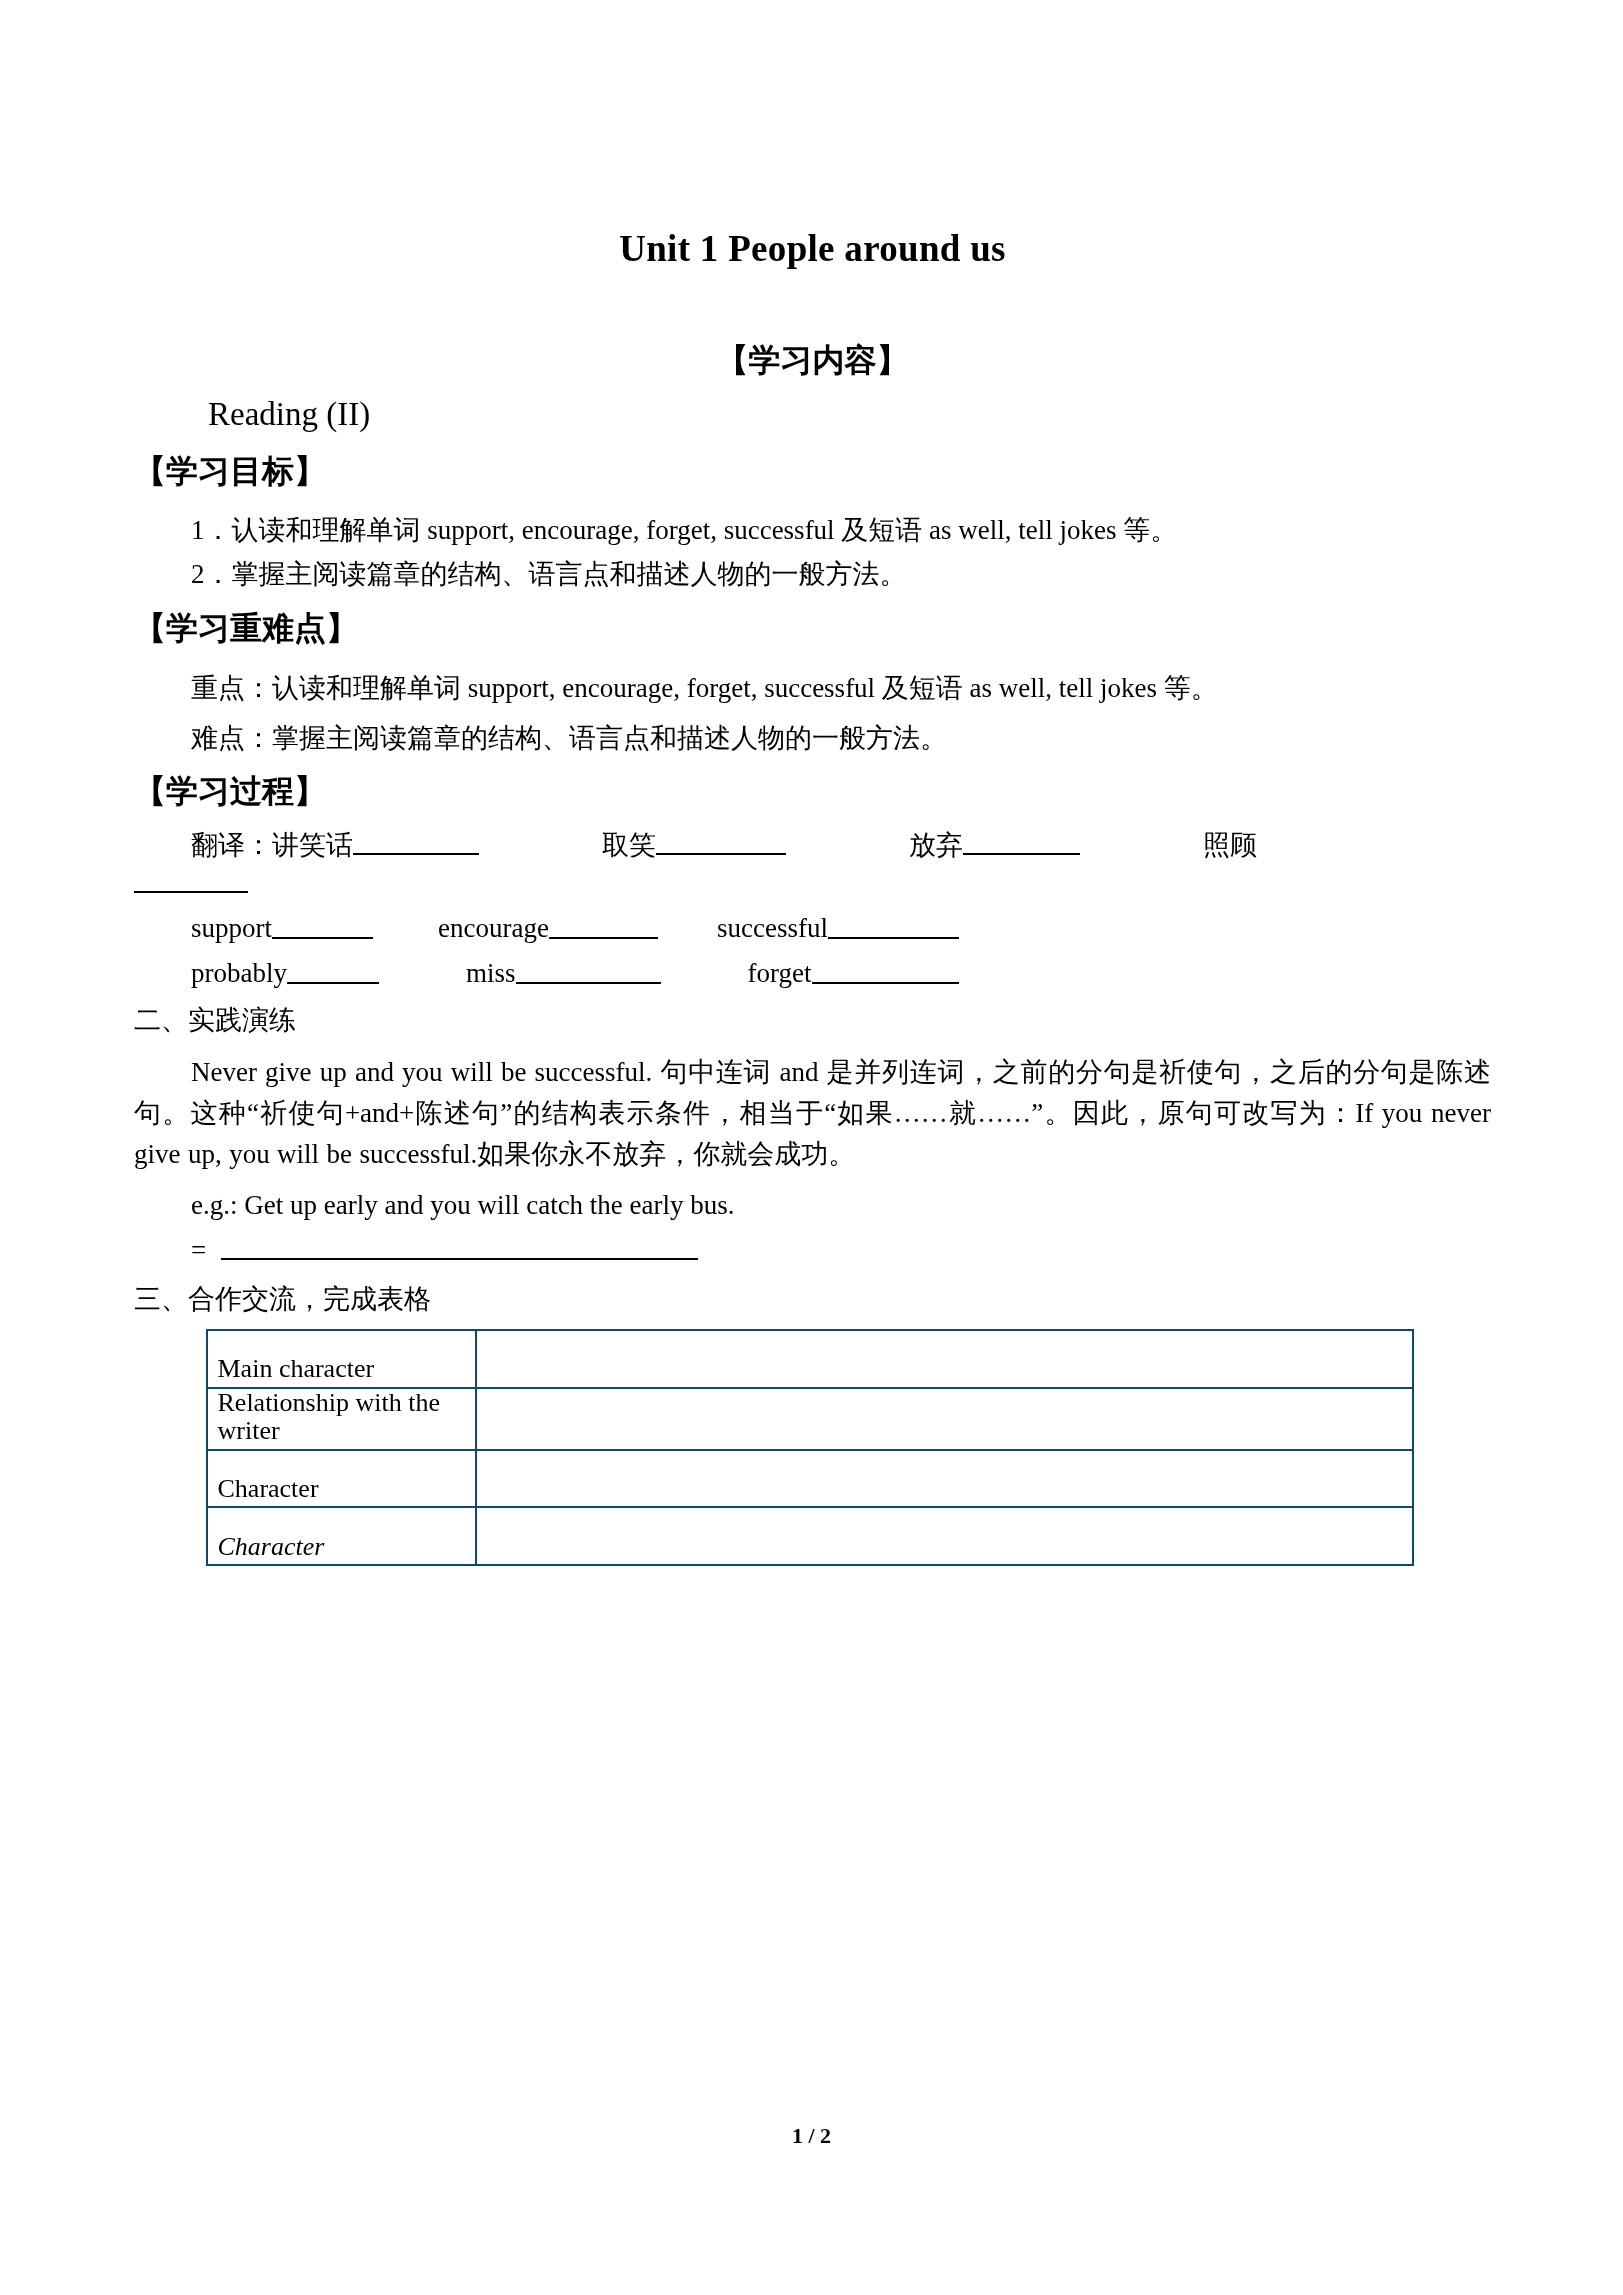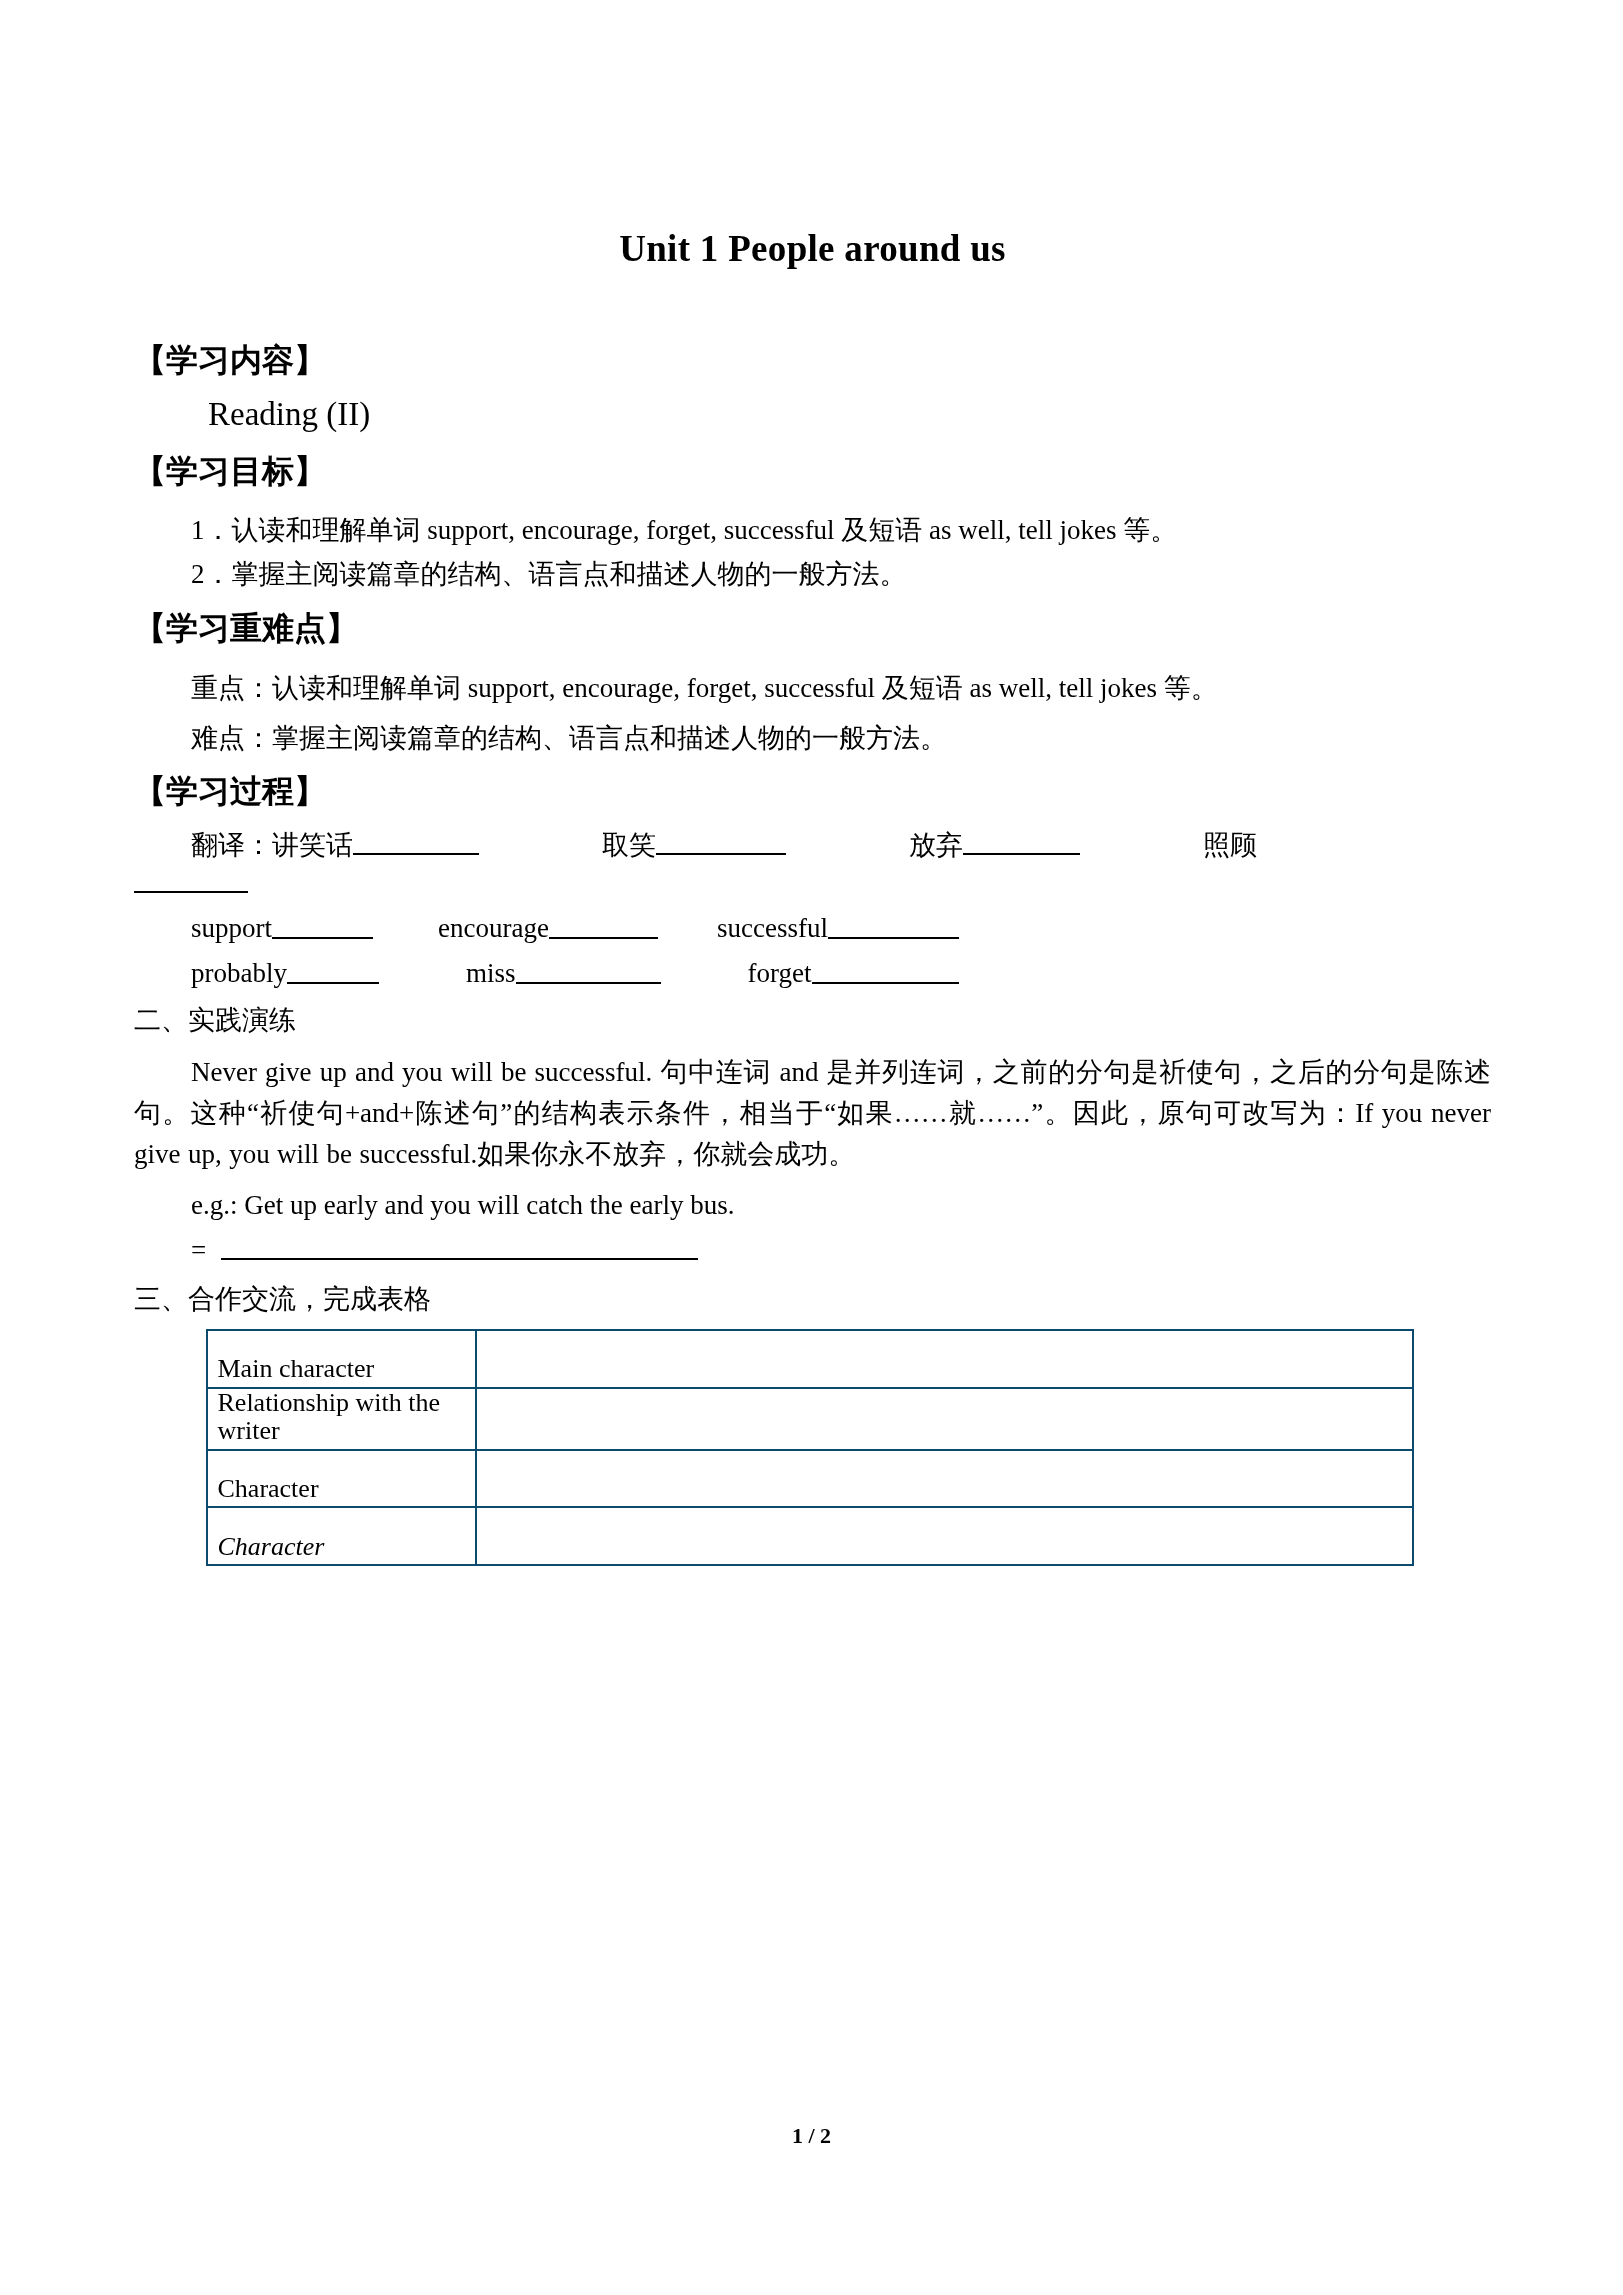--- a/index.html
+++ b/index.html
@@ -43,21 +43,21 @@
     line-height: 1.1;
   }
 
   
   .sec-head {
     font-size: 32px;
     font-weight: bold;
     line-height: 1.15;
     letter-spacing: 0px;
   }
-  .sec-head-1 { margin-top: 72px; }
+  .sec-head-1 { margin-top: 72px; text-align: center; }
   .sec-head-2 { margin-top: 16.4px; }
   .sec-head-3 { margin-top: 19px; }
   .sec-head-4 { margin-top: 17.7px; }
 
   .reading-line {
     font-size: 33px;
     margin-top: 15px;
     padding-left: 74px;
     line-height: 1.3;
   }

